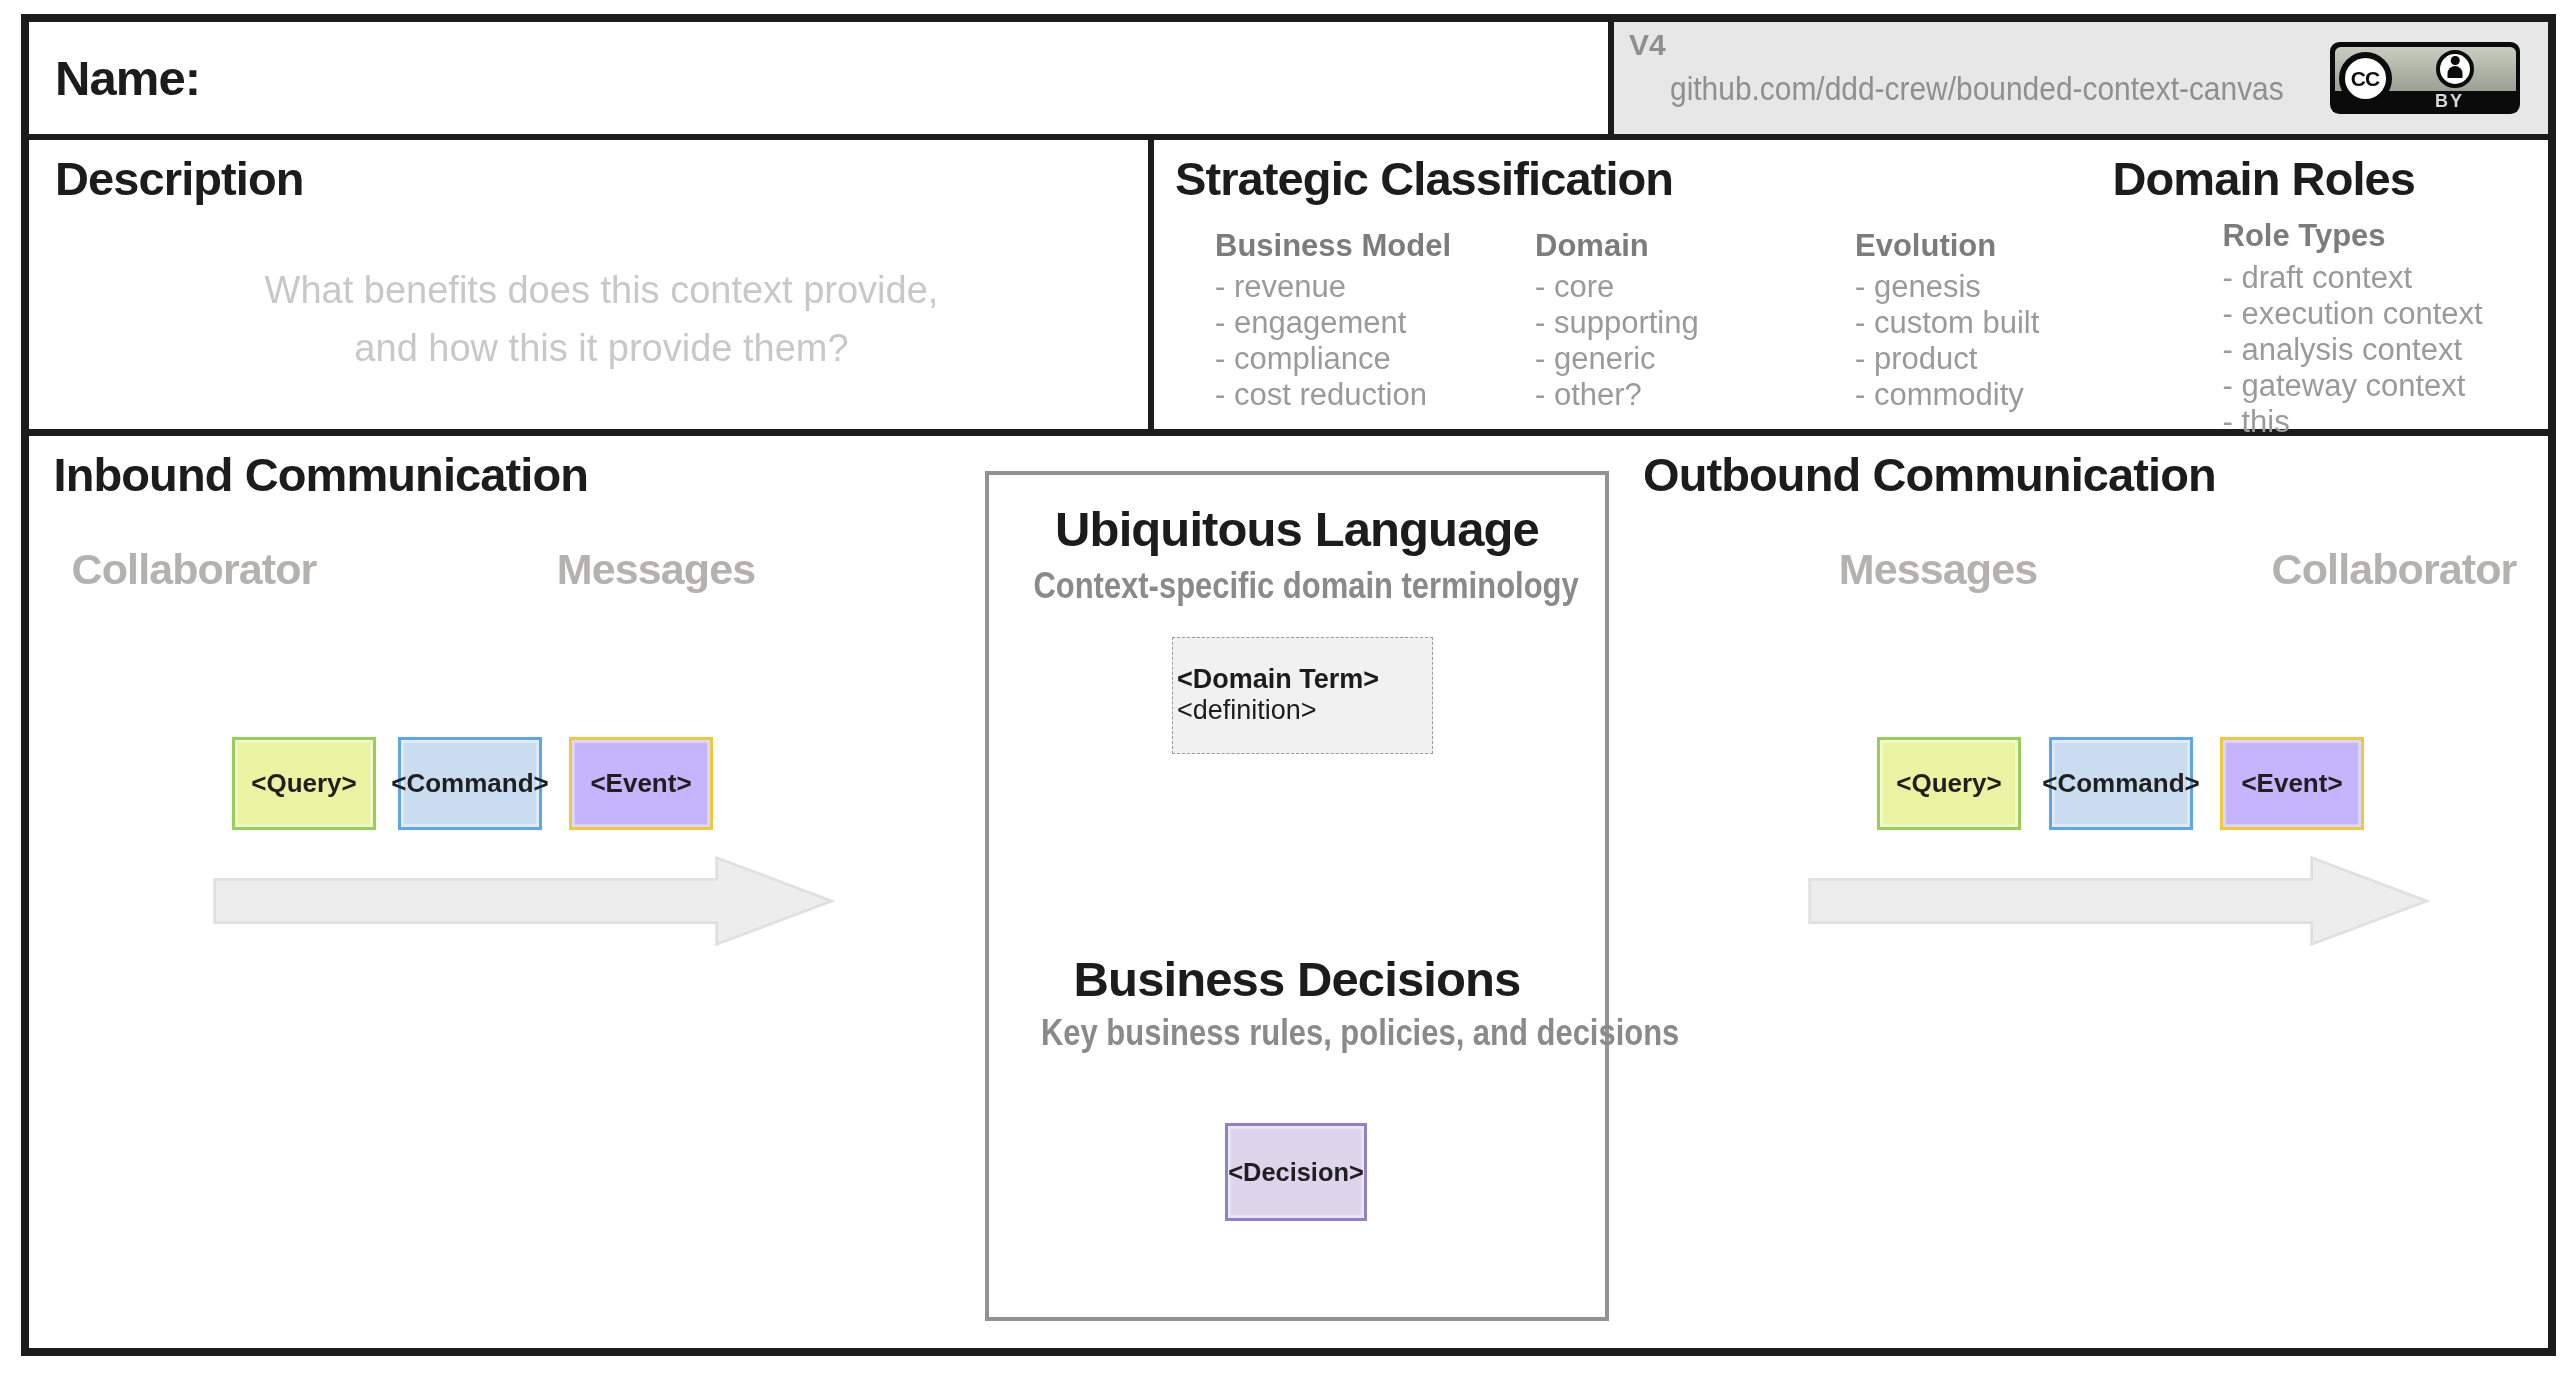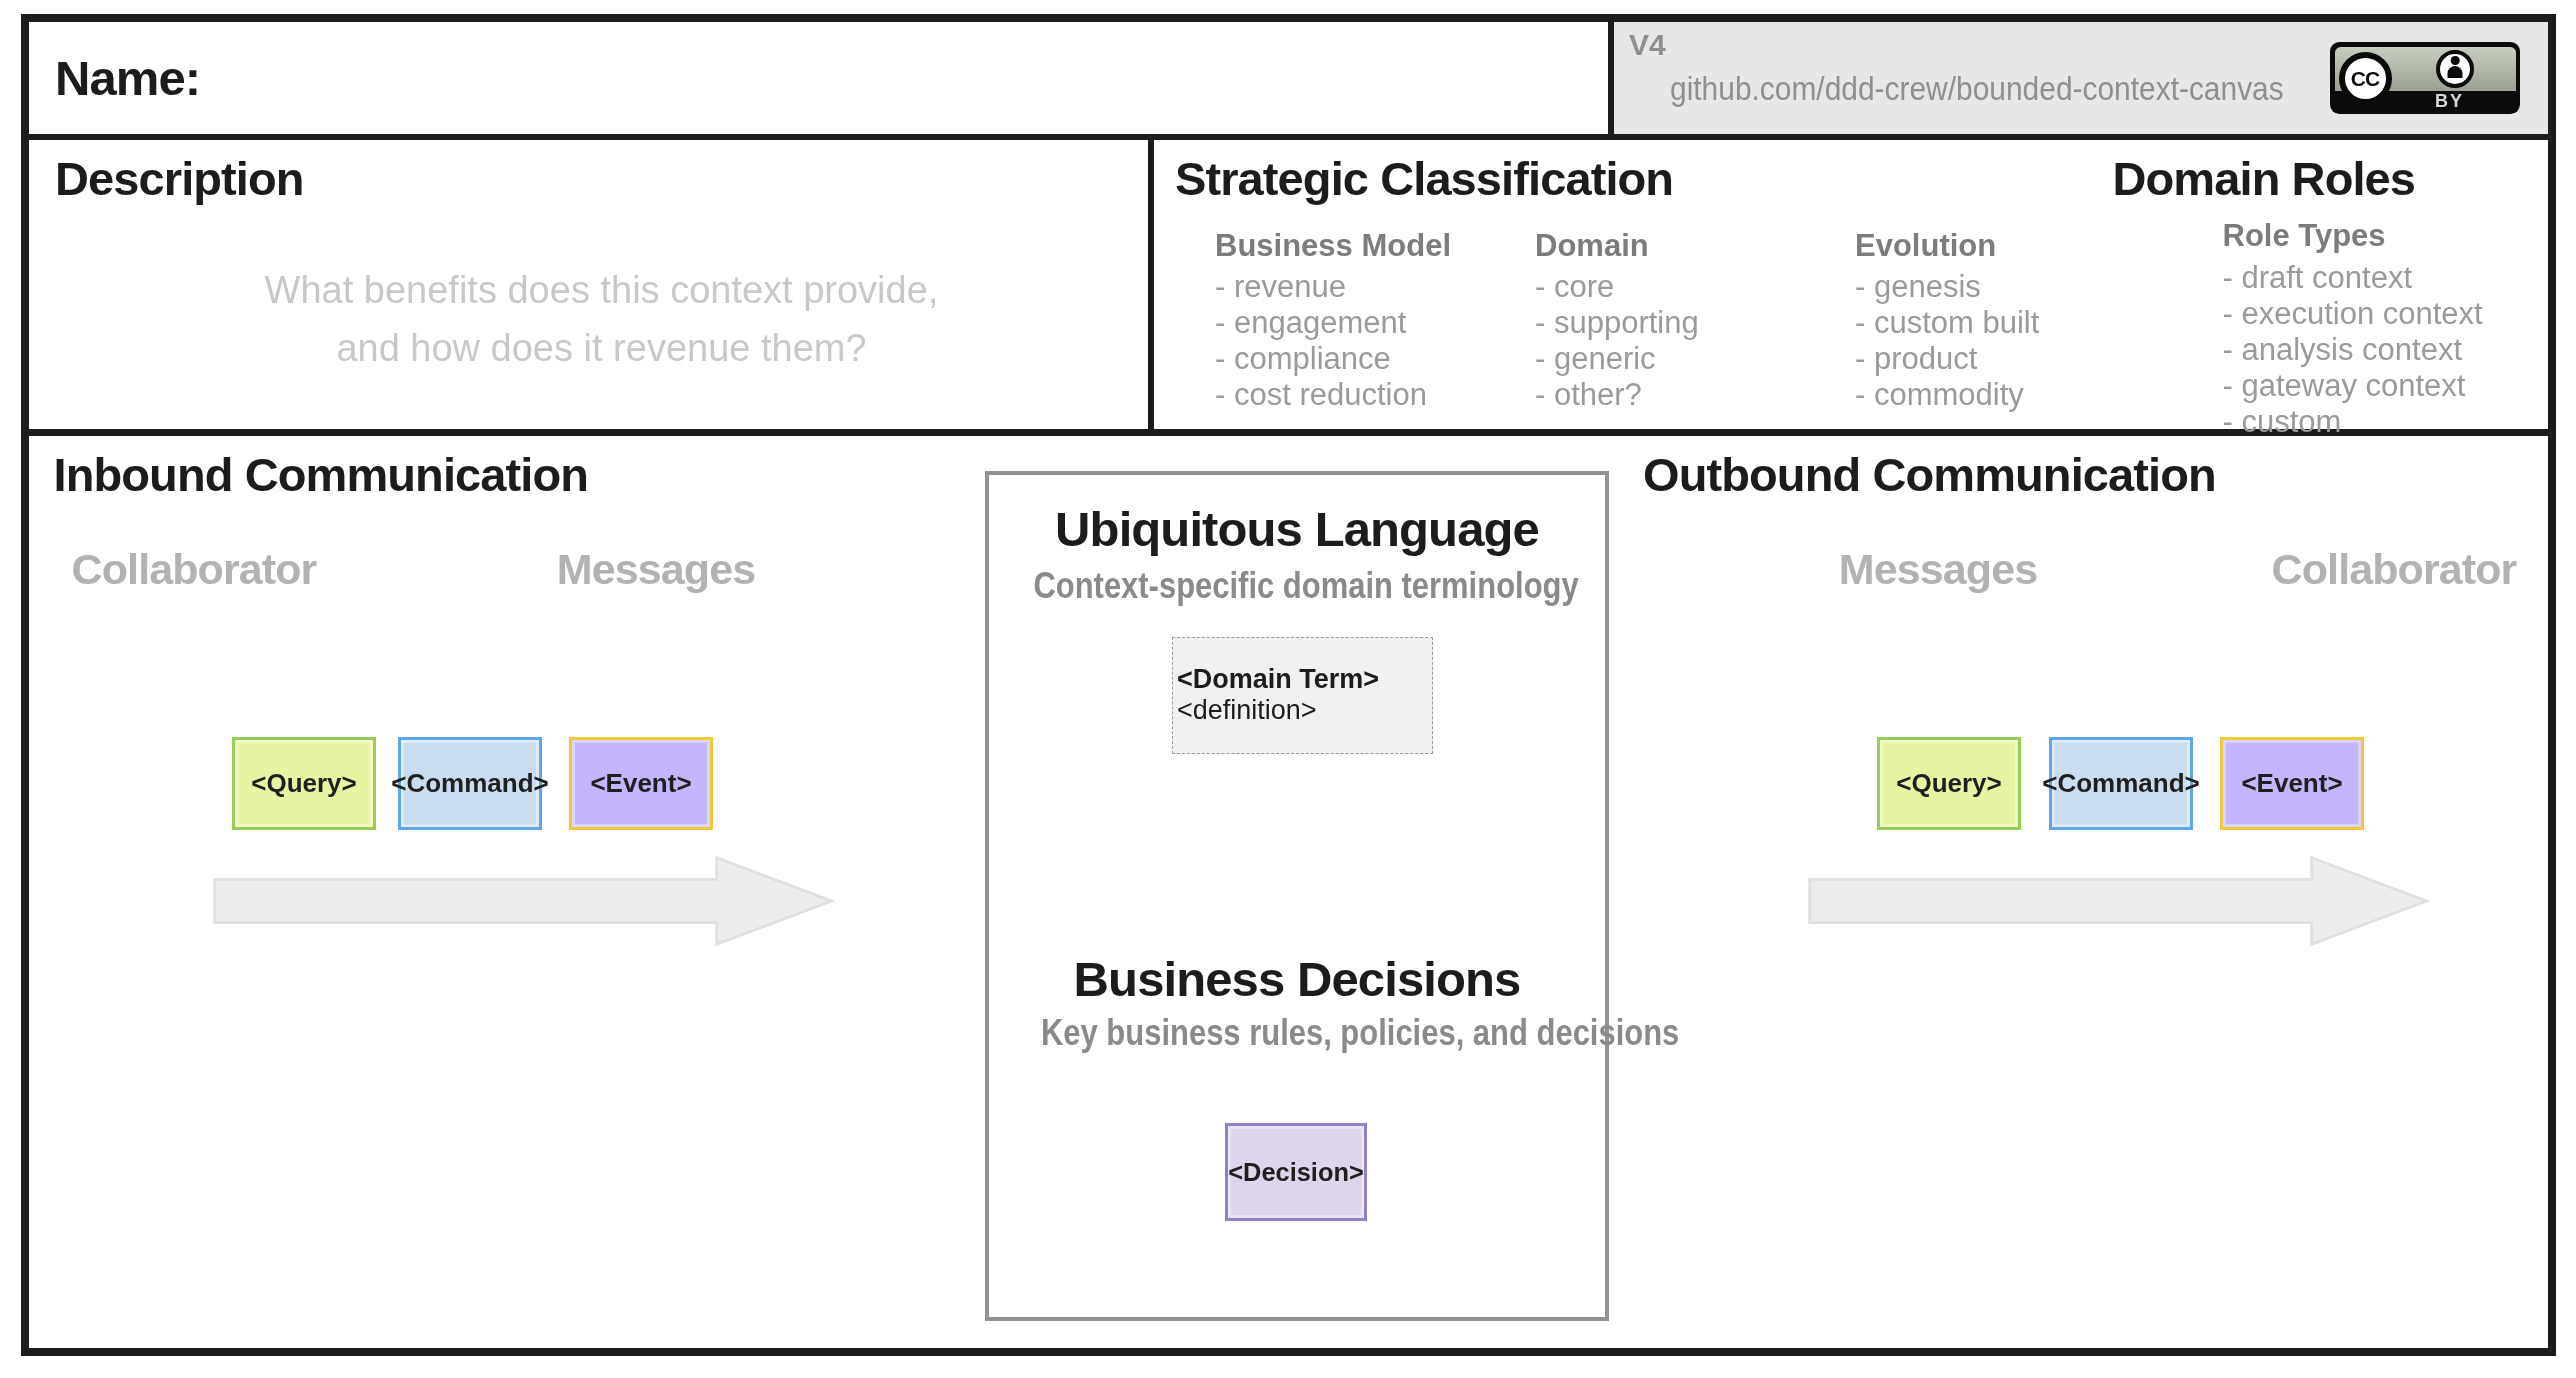--- a/index.html
+++ b/index.html
@@ -114,21 +114,21 @@
           </div>
         </div>
       </div>
     </div>
 
     <div class="row2">
       <div class="desc-cell">
         <h2 class="cell-title">Description</h2>
         <div class="placeholder">
           <div>What benefits does this context provide,</div>
-          <div>and how does it revenue them?</div>
+          <div>and how this it provide them?</div>
         </div>
       </div>
       <div class="strat-cell">
         <h2 class="cell-title">Strategic Classification</h2>
         <div class="strat-cols">
           <div class="strat-col">
             <div class="col-head">Business Model</div>
             <div class="col-item">- revenue</div>
             <div class="col-item">- engagement</div>
             <div class="col-item">- compliance</div>
@@ -151,21 +151,21 @@
         </div>
       </div>
       <div class="roles-cell">
         <h2 class="cell-title">Domain Roles</h2>
         <div class="roles-block">
           <div class="col-head">Role Types</div>
           <div class="col-item">- draft context</div>
           <div class="col-item">- execution context</div>
           <div class="col-item">- analysis context</div>
           <div class="col-item">- gateway context</div>
-          <div class="col-item">- custom</div>
+          <div class="col-item">- this</div>
         </div>
       </div>
     </div>
 
     <div class="main">
 
       <div class="sec-title inbound-title">Inbound Communication</div>
       <div class="gray-head collab-in">Collaborator</div>
       <div class="gray-head msg-in">Messages</div>
       <div class="note query in-q">&lt;Query&gt;</div>

